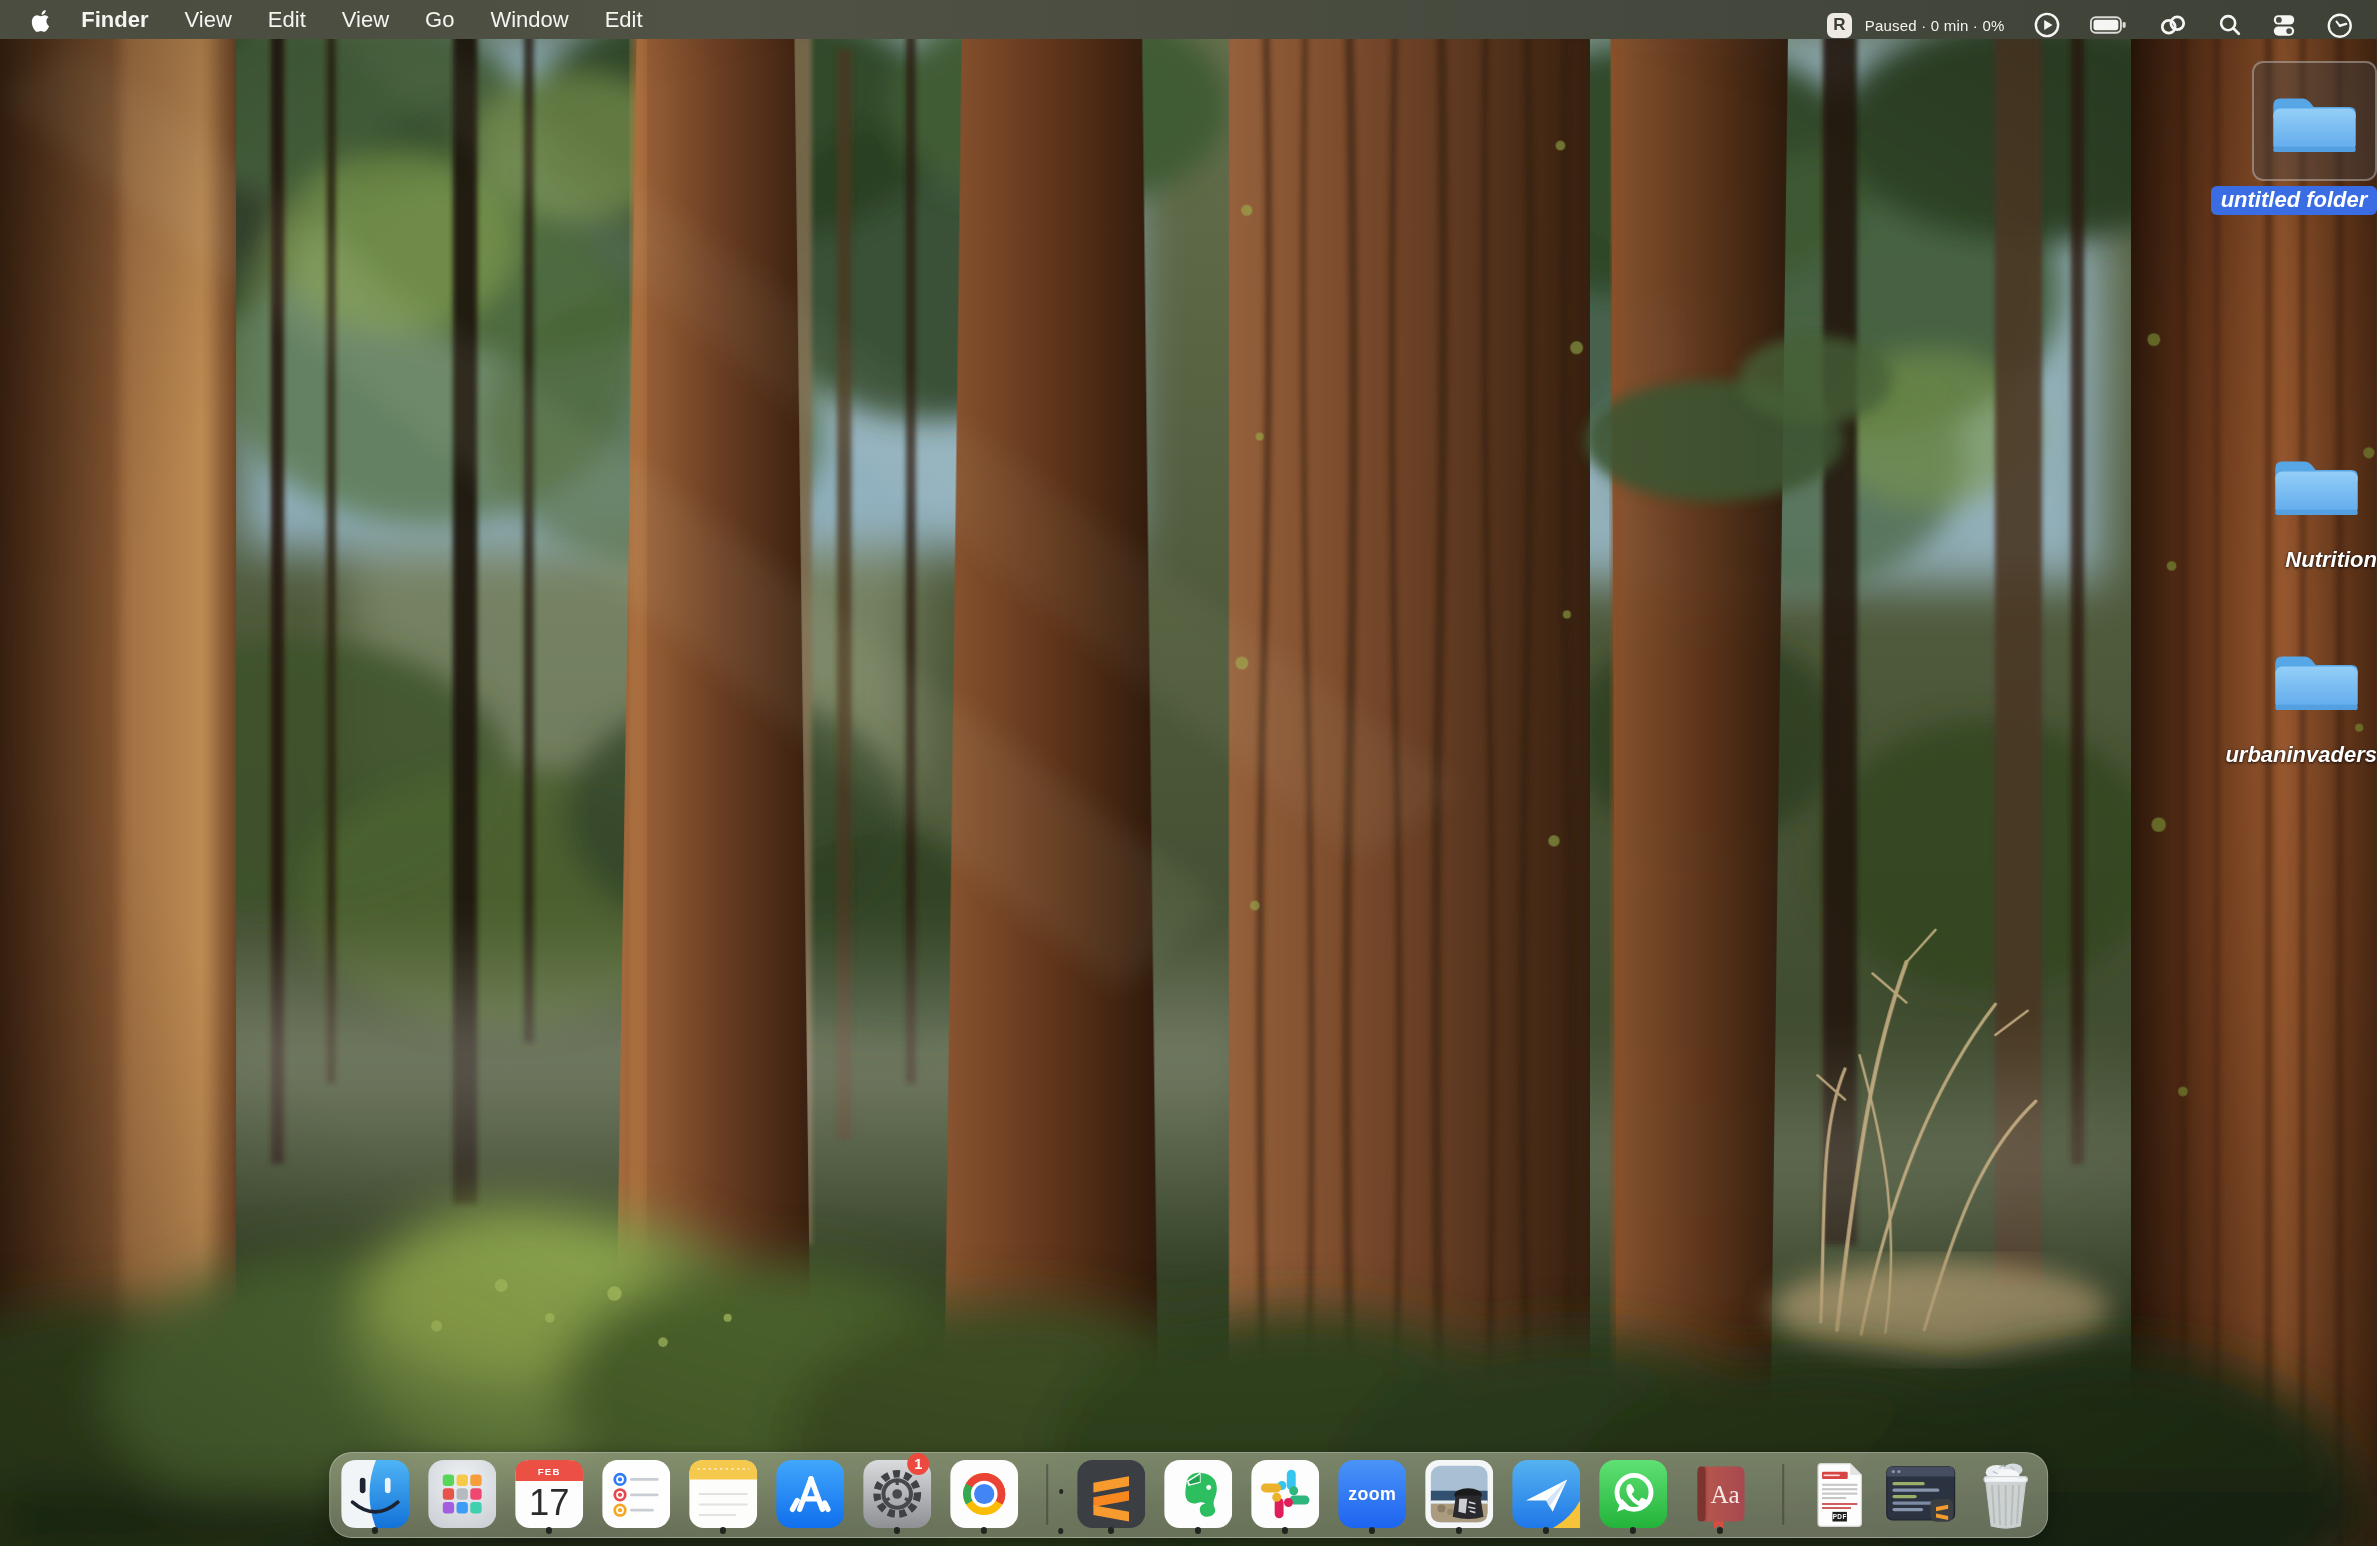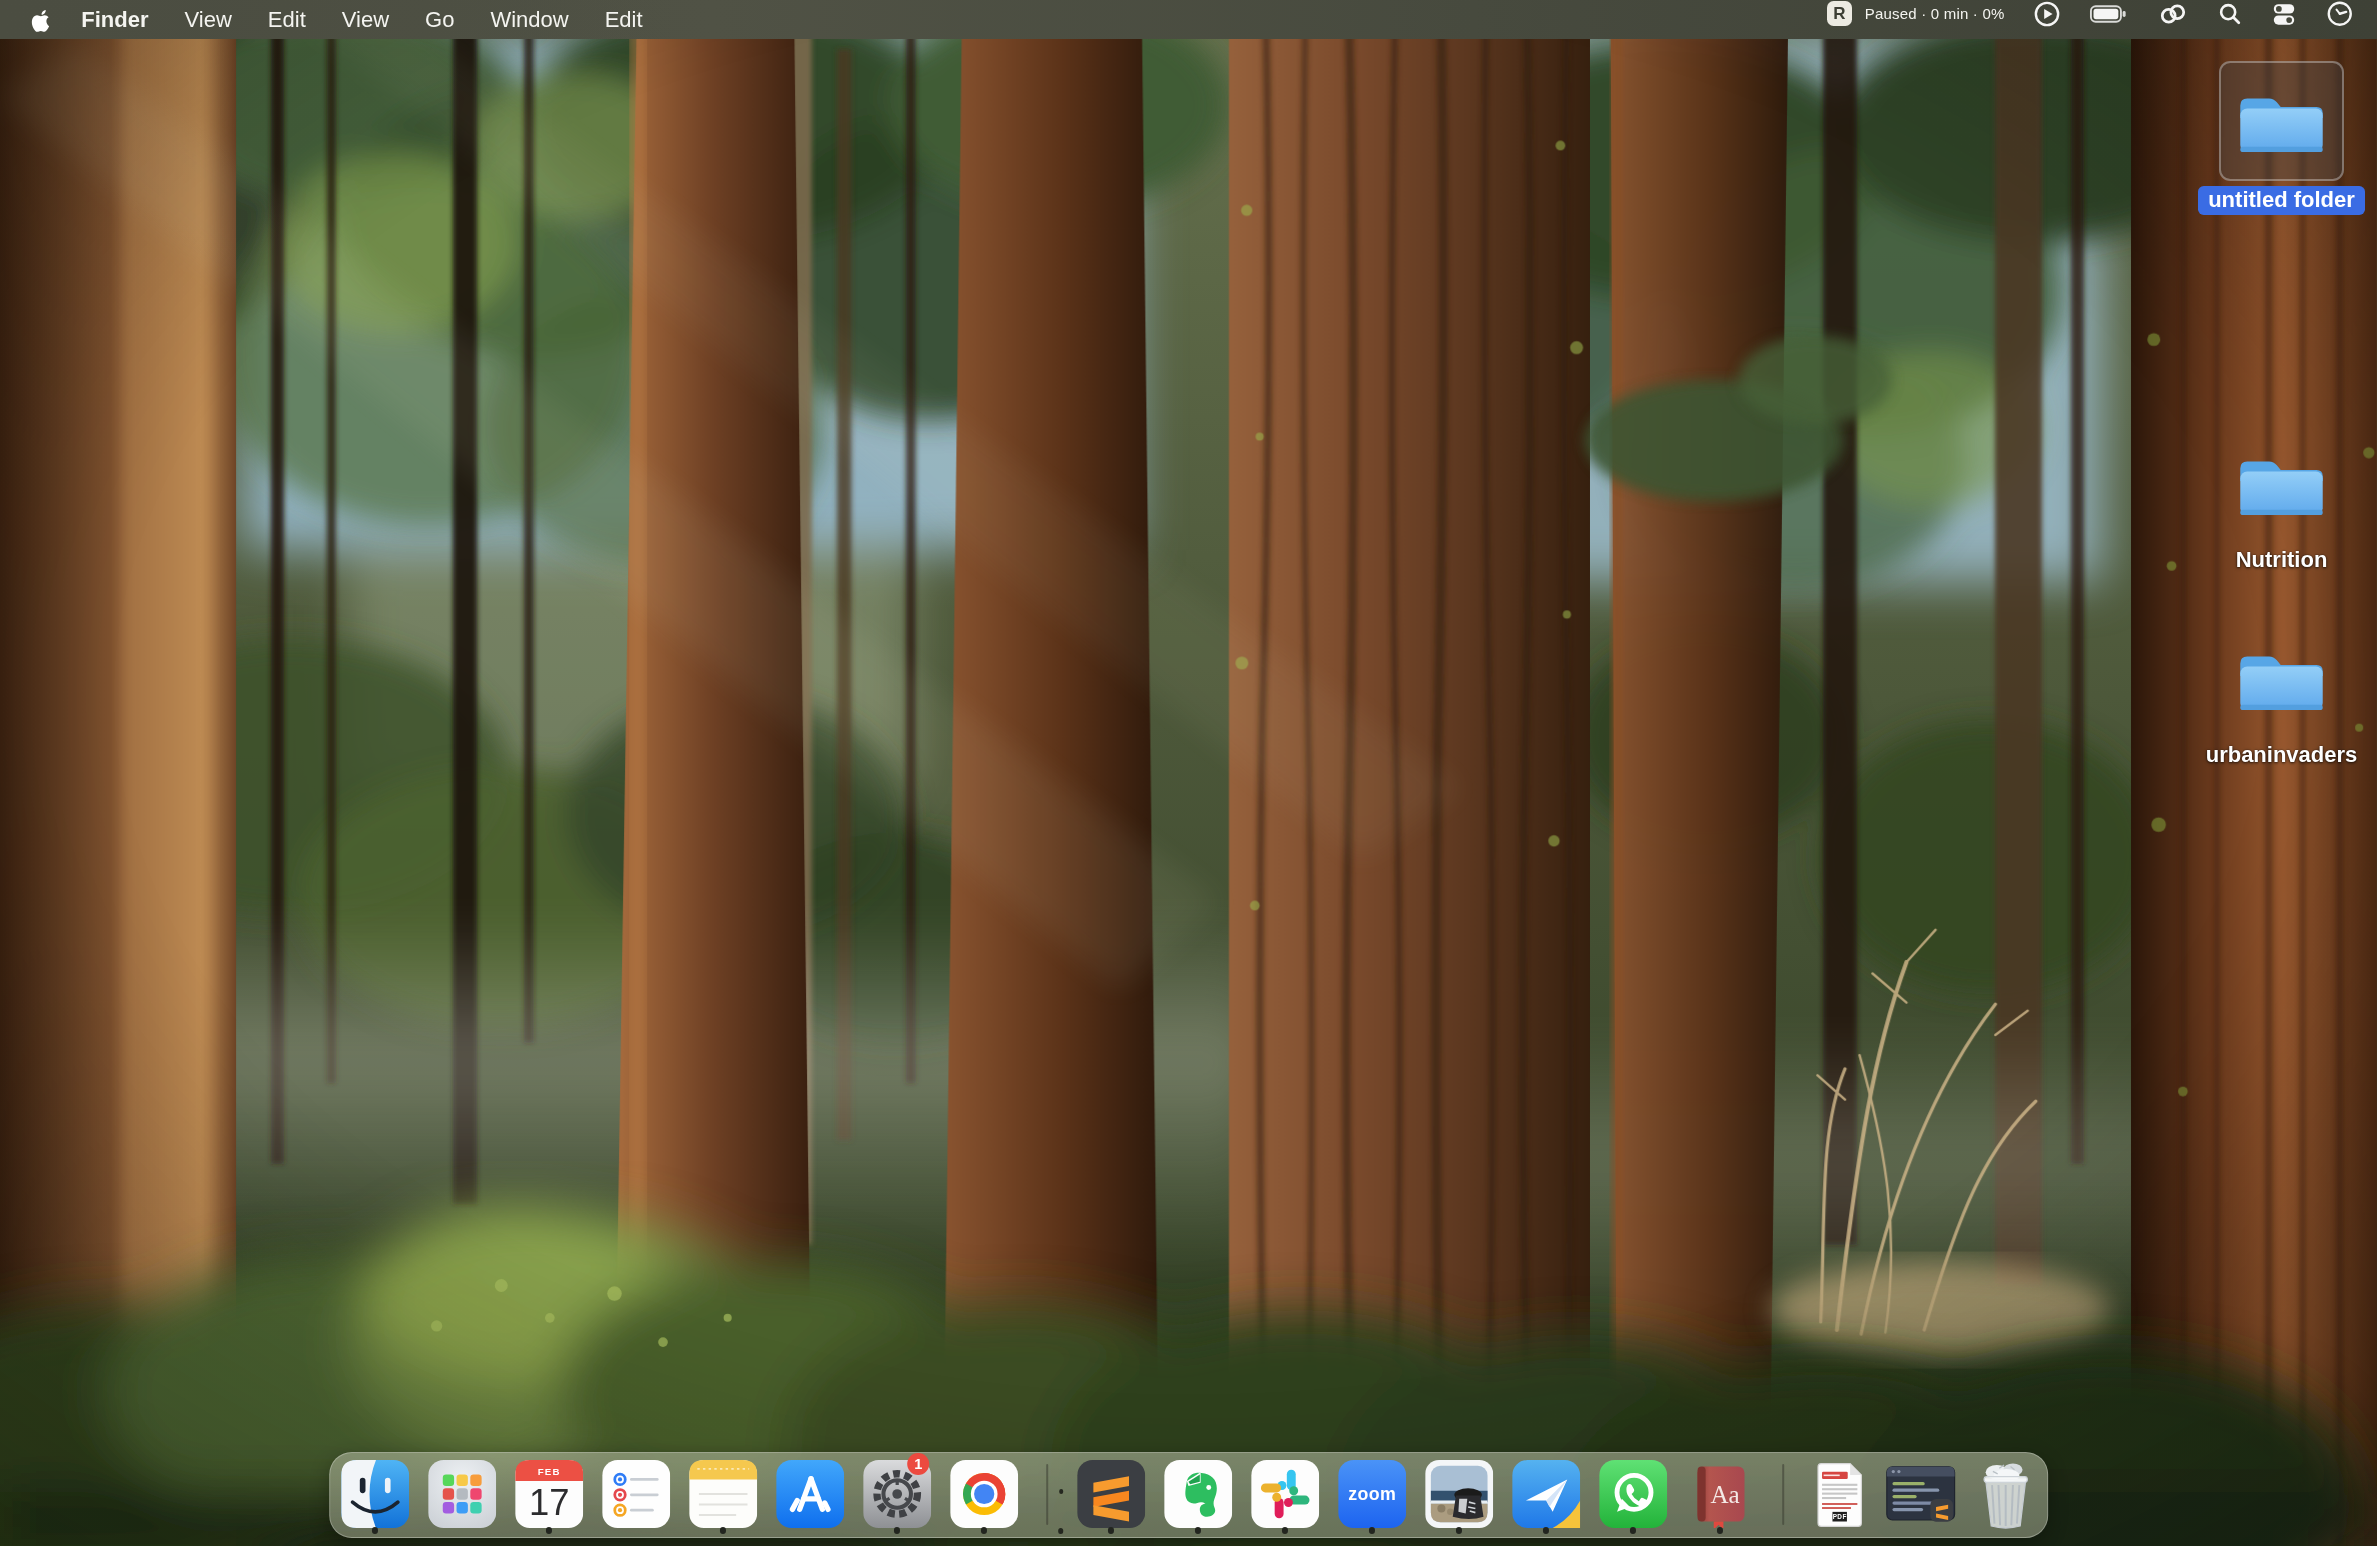--- a/index.html
+++ b/index.html
@@ -1,37 +1,37 @@
 <!DOCTYPE html>
 <html style="font-size:13px"><head>
 <meta charset="utf-8">
 <style>
   html,body{margin:0;padding:0;width:2377px;height:1546px;overflow:hidden;background:#1a1f14;
     font-family:"Liberation Sans",sans-serif;-webkit-font-smoothing:antialiased;}
   .screen{position:relative;width:2377px;height:1546px;overflow:hidden;}
   .wallpaper{position:absolute;inset:0;z-index:0;}
 
   
-  .menubar{position:absolute;top:0;left:0;right:0;height:39px;z-index:40;display:flex;align-items:flex-start;
+  .menubar{position:absolute;top:0;left:0;right:0;height:39px;z-index:40;display:flex;align-items:flex-end;
     background:linear-gradient(90deg,#4b4d41 0%,#50524538 30%,#47493e00 30%), linear-gradient(90deg,#4b4d41,#505245 30%,#474a3e 62%,#3e4136 100%);
     color:#f4f4f0;font-size:22px;}
   .mb-left{display:flex;align-items:center;}
   .mb-apple{margin:0 11.3px 0 31px;display:flex;align-items:center;}
   .mb-item{padding:0 18px;line-height:39px;}
   .mb-item.app{font-weight:700;}
   .mb-right{margin-left:auto;display:flex;align-items:center;gap:29px;margin-right:24px;}
   .mb-status{display:flex;align-items:center;gap:13px;}
   .r-badge{width:25px;height:25px;border-radius:6.5px;background:#eceae2;color:#3c3e34;font-weight:700;
     font-size:17px;display:flex;align-items:center;justify-content:center;}
   .mb-status-text{font-size:15px;letter-spacing:0.2px;}
   .mb-ico{display:flex;align-items:center;opacity:.95;}
 
   
   .desktop-icons{position:absolute;top:0;right:0;width:191px;height:100%;z-index:20;}
-  .folder-item{position:absolute;left:0;width:191px;display:flex;flex-direction:column;align-items:center;}
+  .folder-item{position:absolute;left:0;width:191px;display:flex;flex-direction:column;align-items:flex-end;font-style:italic;}
   .folder-frame{width:121px;height:116px;display:flex;align-items:center;justify-content:center;border-radius:11.3px;}
   .folder-item.selected .folder-frame{background:rgba(68,68,68,.40);border:2px solid rgba(255,255,255,.32);}
   .folder-label{margin-top:4.9px;font-size:22px;font-weight:600;color:#fff;
     text-shadow:0 0.8px 3.2px rgba(0,0,0,.75),0 0 1.6px rgba(0,0,0,.5);white-space:nowrap;}
   .folder-item.selected .folder-label{background:#3a6ce4;border-radius:5.7px;padding:1.6px 9.7px;text-shadow:none;}
 
   
   .dock{position:absolute;bottom:8px;left:50%;transform:translateX(-50%);height:84px;z-index:40;
     display:flex;align-items:center;gap:19px;padding:0 11.3px;border-radius:22.6px;
     background:linear-gradient(180deg,rgba(170,178,152,.62),rgba(150,157,133,.62));

